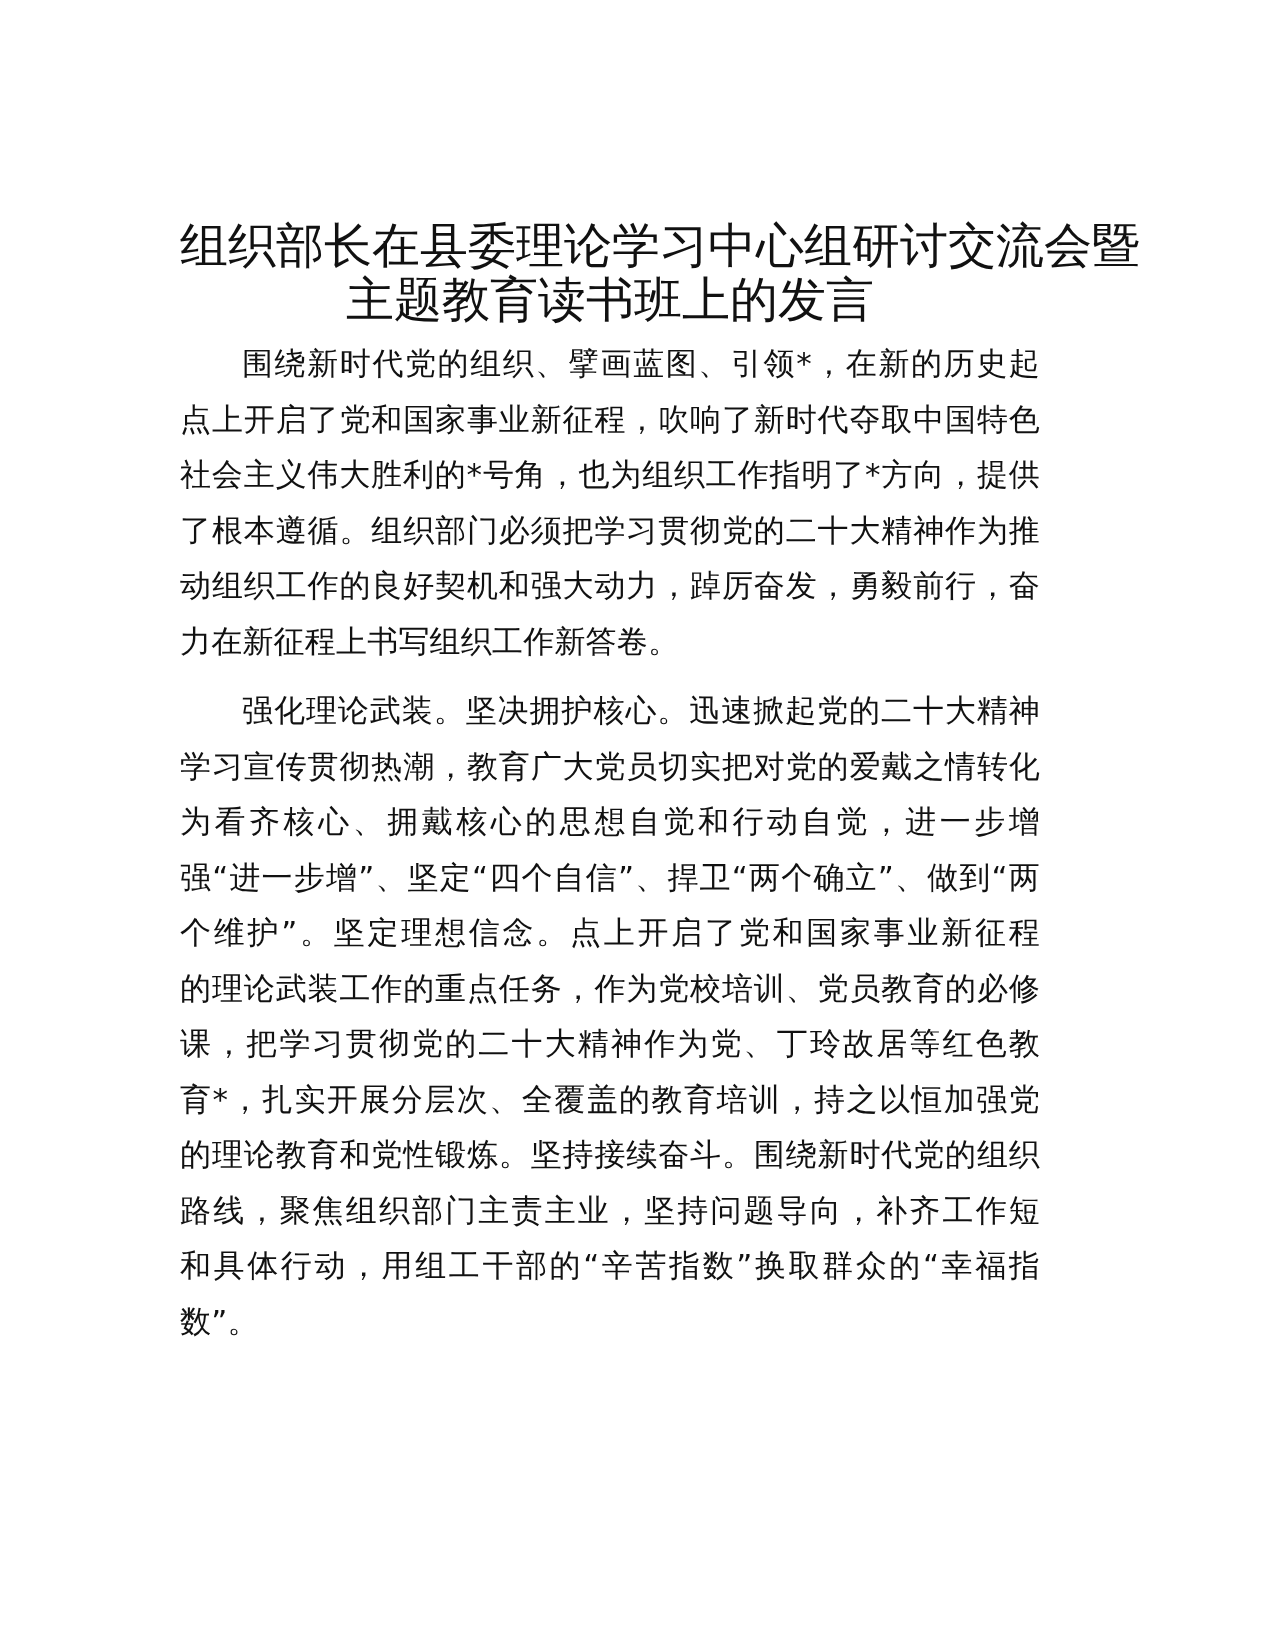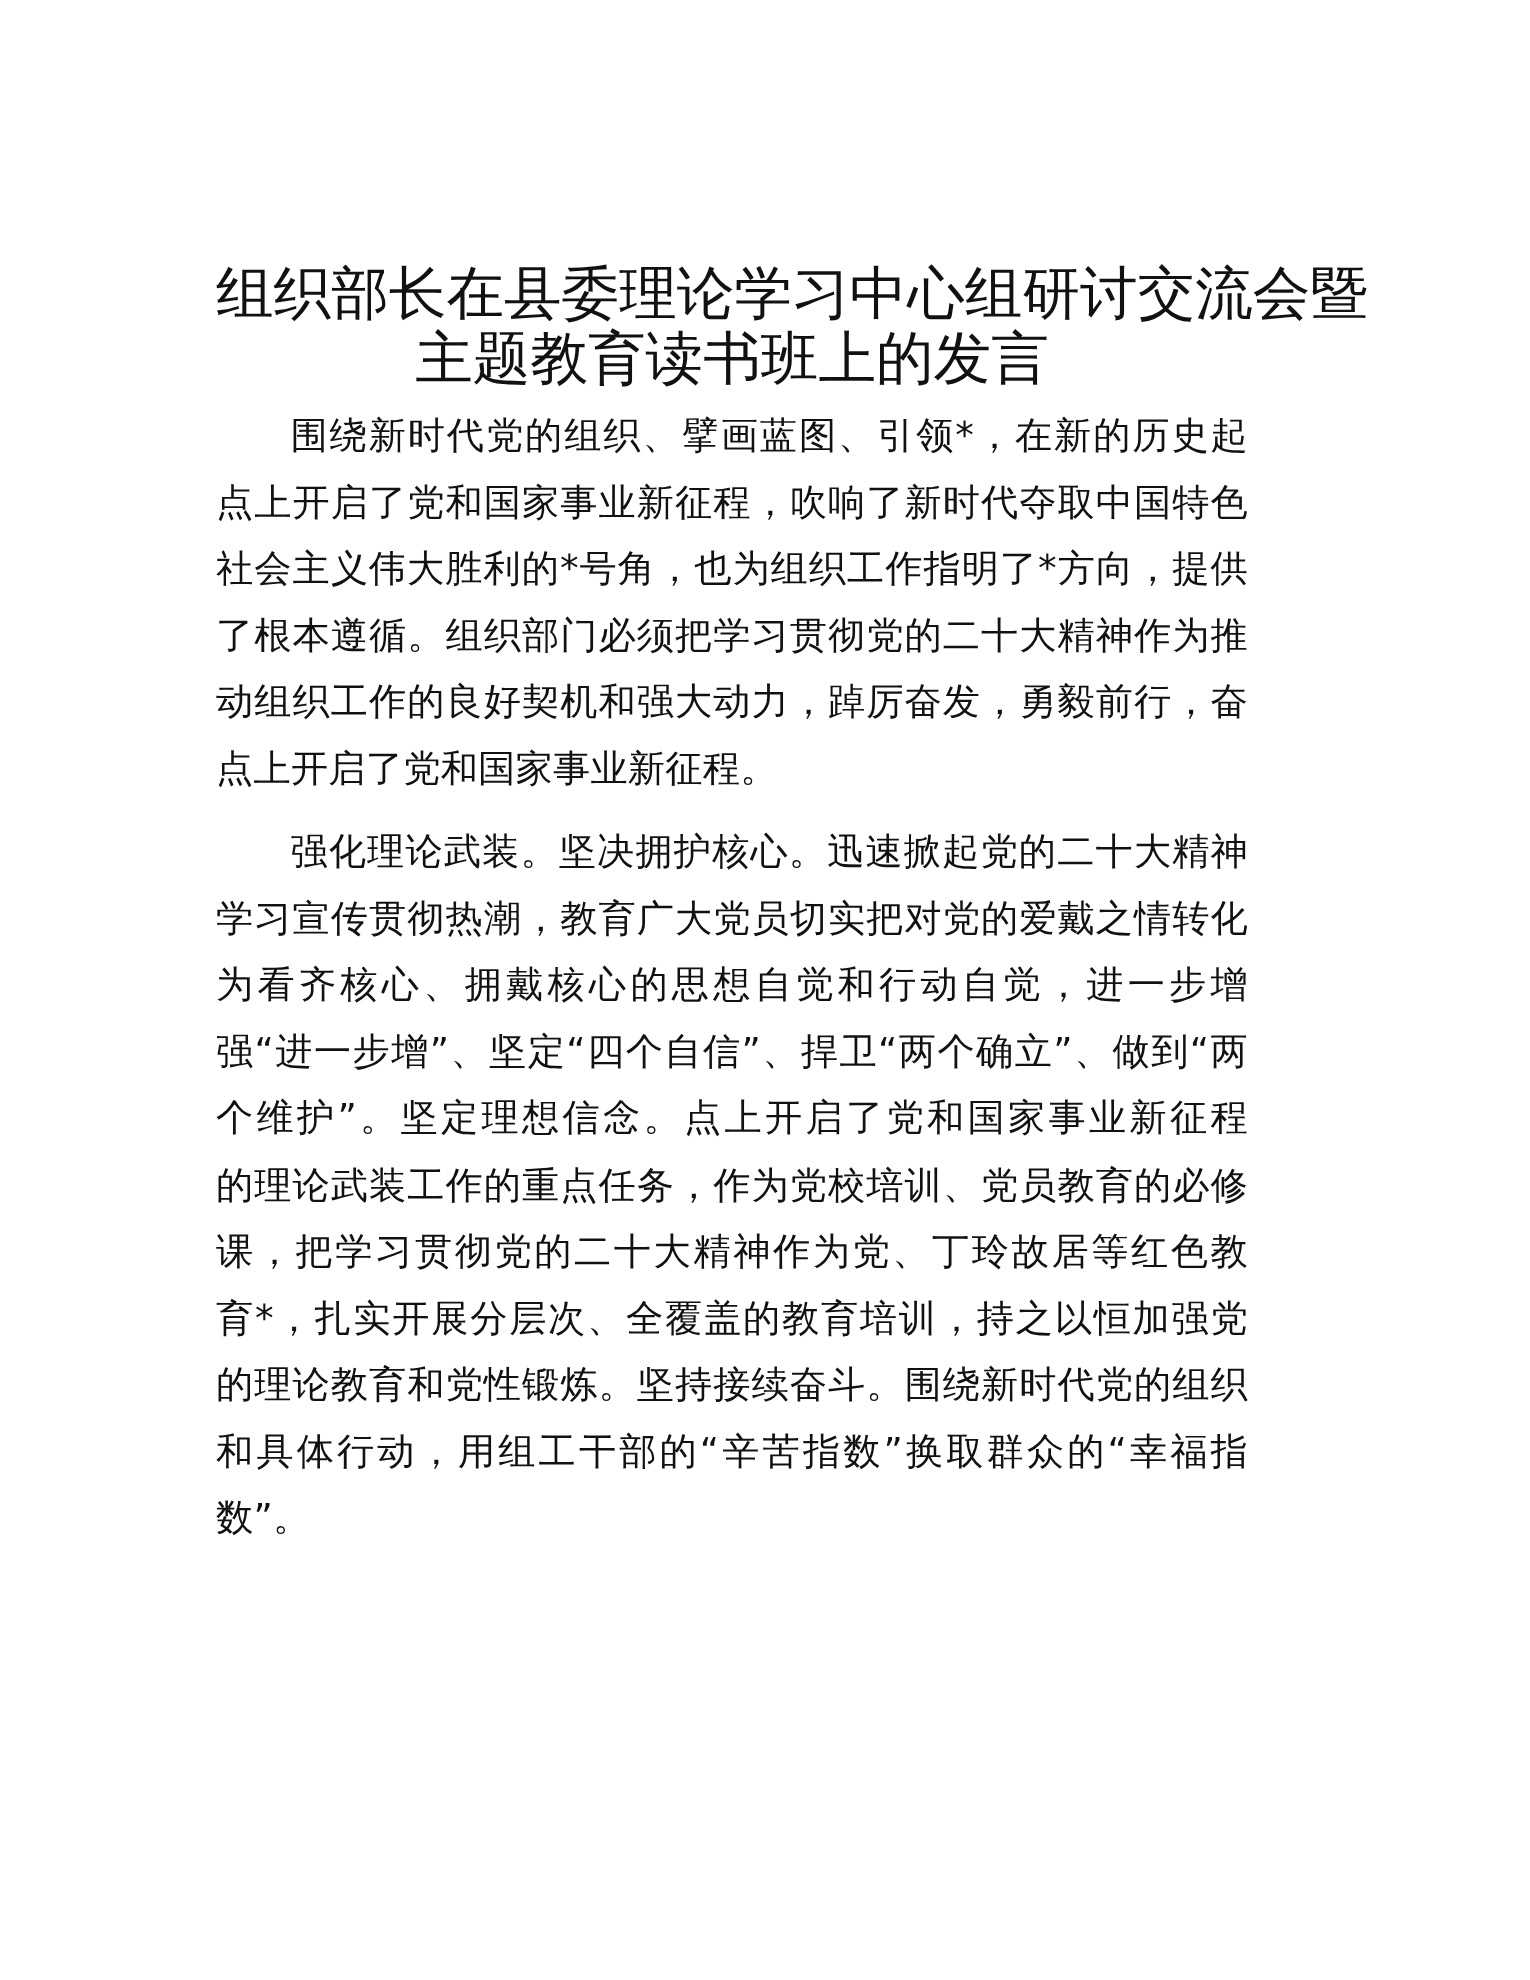--- a/index.html
+++ b/index.html
@@ -66,29 +66,30 @@
     <span>组织部长在县委理论学习中心组研讨交流会暨</span>
     <span>主题教育读书班上的发言</span>
   </h1>
 
   <div class="para" style="text-indent:0">
     <span class="line first">围绕新时代党的组织、擘画蓝图、引领*，在新的历史起</span>
     <span class="line rest">点上开启了党和国家事业新征程，吹响了新时代夺取中国特色</span>
     <span class="line rest">社会主义伟大胜利的*号角，也为组织工作指明了*方向，提供</span>
     <span class="line rest">了根本遵循。组织部门必须把学习贯彻党的二十大精神作为推</span>
     <span class="line rest">动组织工作的良好契机和强大动力，踔厉奋发，勇毅前行，奋</span>
-    <span class="line rest last">点上开启了党和国家事业新征程。</span>
+    <span class="line rest last">力在新征程上书写组织工作新答卷。</span>
   </div>
 
   <div class="para" style="text-indent:0">
     <span class="line first">强化理论武装。坚决拥护核心。迅速掀起党的二十大精神</span>
     <span class="line rest">学习宣传贯彻热潮，教育广大党员切实把对党的爱戴之情转化</span>
     <span class="line rest">为看齐核心、拥戴核心的思想自觉和行动自觉，进一步增</span>
     <span class="line rest">强“进一步增”、坚定“四个自信”、捍卫“两个确立”、做到“两</span>
     <span class="line rest">个维护”。坚定理想信念。点上开启了党和国家事业新征程</span>
     <span class="line rest">的理论武装工作的重点任务，作为党校培训、党员教育的必修</span>
     <span class="line rest">课，把学习贯彻党的二十大精神作为党、丁玲故居等红色教</span>
     <span class="line rest">育*，扎实开展分层次、全覆盖的教育培训，持之以恒加强党</span>
     <span class="line rest">的理论教育和党性锻炼。坚持接续奋斗。围绕新时代党的组织</span>
+    <span class="line rest">路线，聚焦组织部门主责主业，坚持问题导向，补齐工作短</span>
     <span class="line rest">和具体行动，用组工干部的“辛苦指数”换取群众的“幸福指</span>
     <span class="line rest last">数”。</span>
   </div>
 </div>
 
 </body></html>

